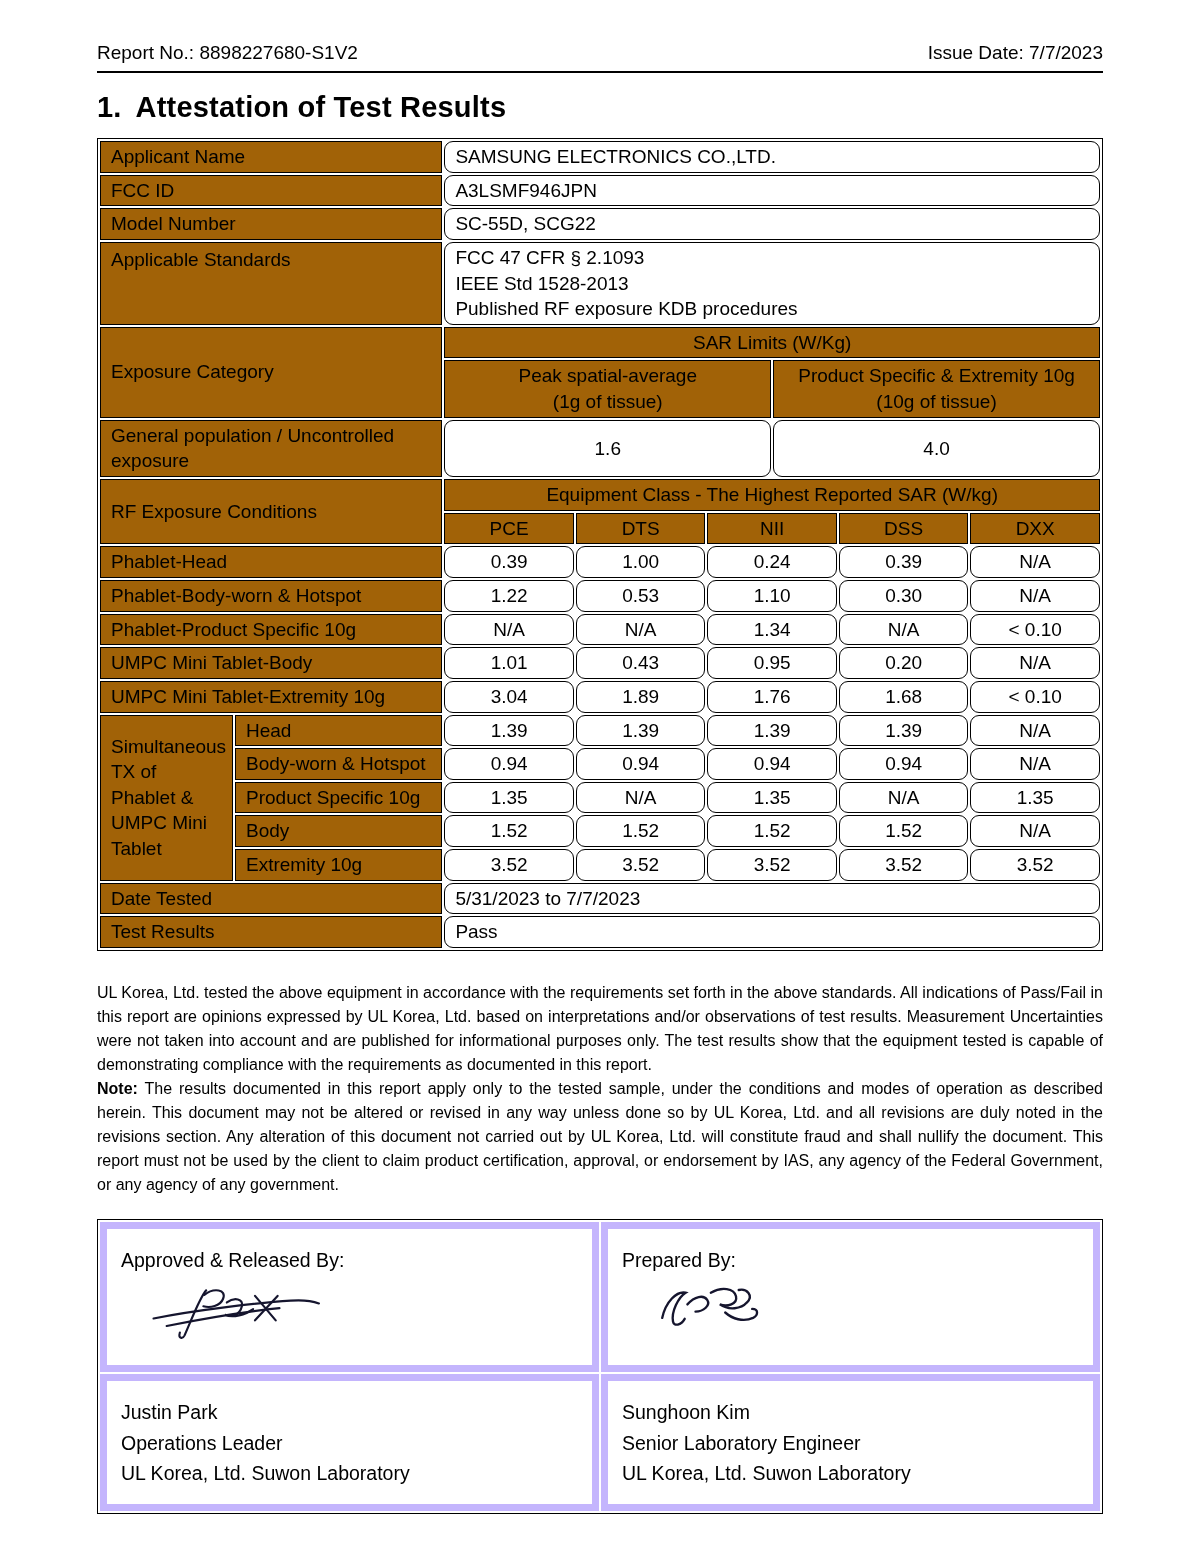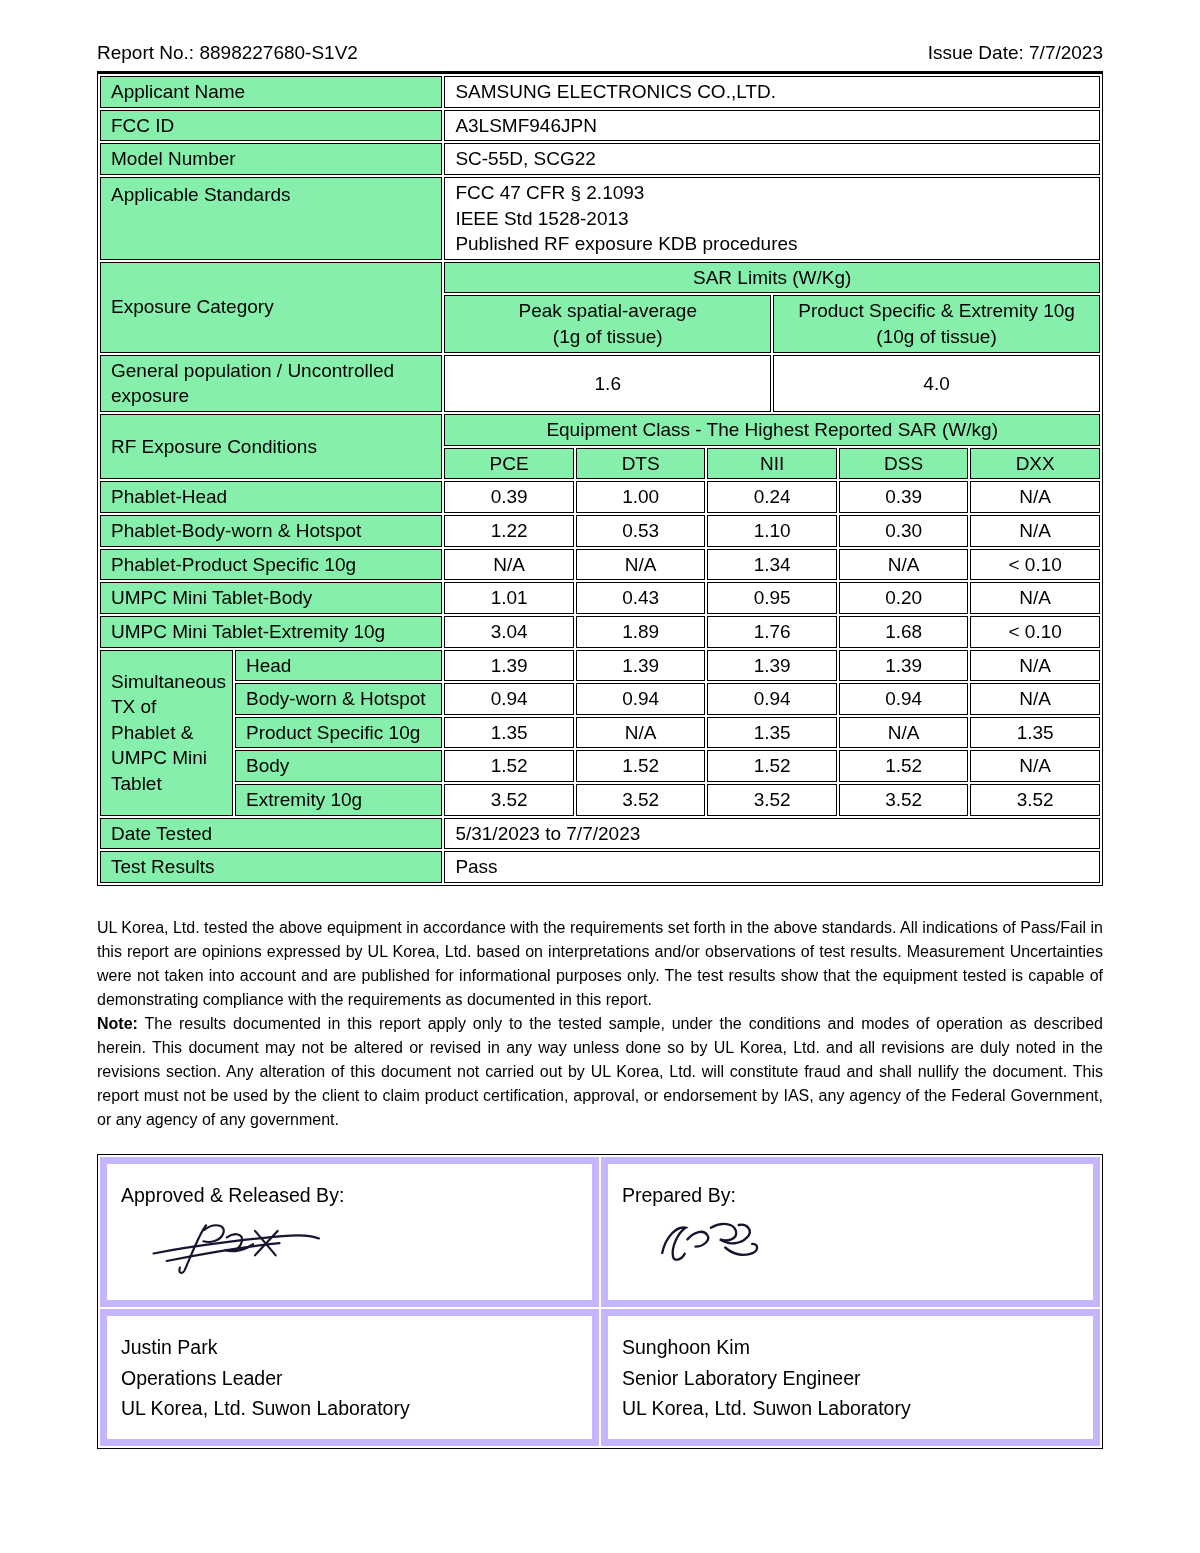--- a/index.html
+++ b/index.html
@@ -34,22 +34,22 @@
     table-layout:fixed;
     font-size:19px;
   }
   table.main td {
     border:1px solid #000;
     padding:2px 10px;
     vertical-align:middle;
     line-height:1.35;
     overflow:hidden;
   }
-  td.lbl { background:#86efac; }
-  td.val { background:#fff; }
+  td.lbl { background:#a16207; }
+  td.val { background:#fff;border-radius:9px; }
   .ctr { text-align:center; }
   .num { text-align:center; }
   td.tall { height:52px; }
   .sim-main { vertical-align:middle; }
 
   .body-text {
     font-size:16px; line-height:1.5;
     text-align:justify;
     margin-top:30px;
   }
@@ -76,20 +76,23 @@
 </head>
 <body>
 
 <div class="page">
 
   <div class="doc-header">
     <span>Report No.: 8898227680-S1V2</span>
     <span>Issue Date: 7/7/2023</span>
   </div>
 
+  <div class="doc-title">
+    <span class="num">1.</span><span>Attestation of Test Results</span>
+  </div>
 
   <table class="main">
     <colgroup>
       <col style="width:13.6%">
         <col style="width:21.2%">
       <col style="width:6.52%">
         <col style="width:6.52%">
         <col style="width:6.52%">
         <col style="width:6.52%">
         <col style="width:6.52%">

